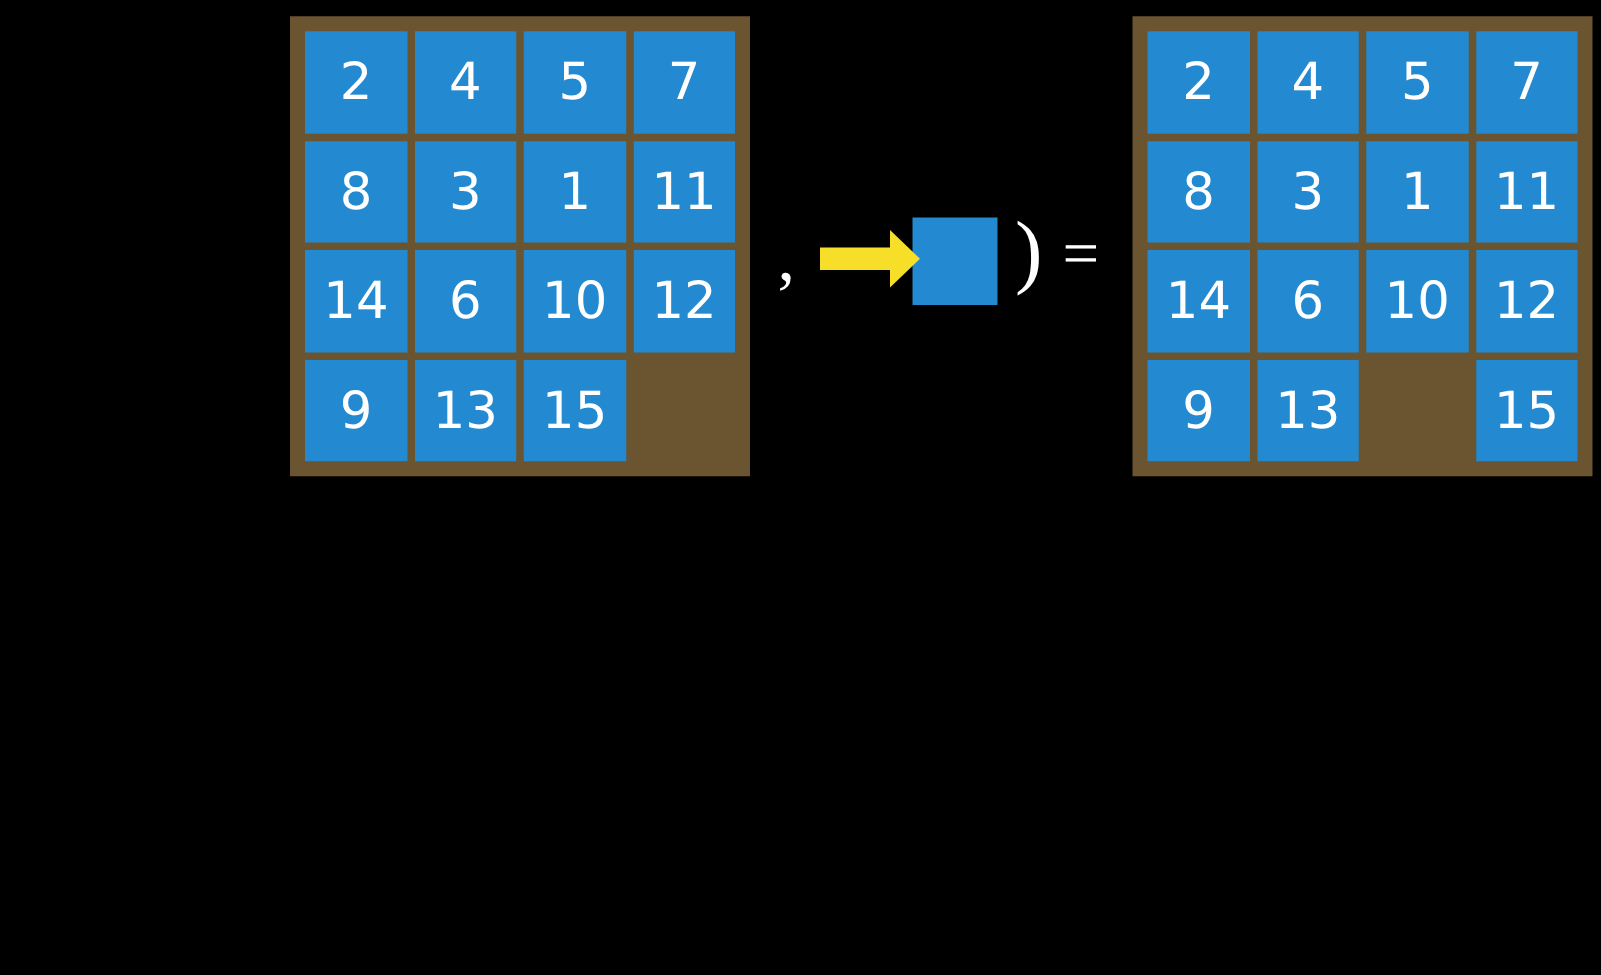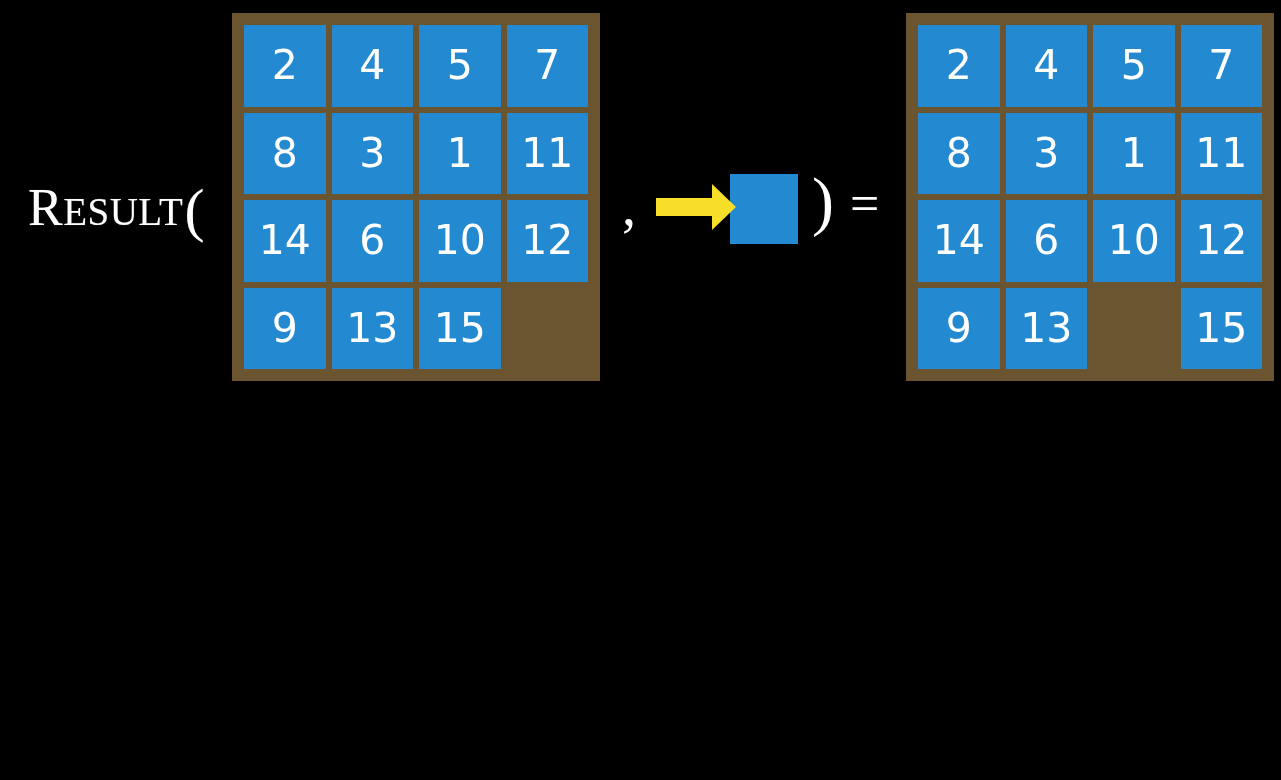--- a/index.html
+++ b/index.html
@@ -129,23 +129,20 @@
   }
   .row-top .action    { left: 650px; top: 165px; width: 160px; height: 95px; }
 </style>
 </head>
 <body>
 
 <div class="stage">
 
   <div class="eq-row row-top">
 
-    <div class="result-label">
-      <span class="big">R</span><span class="smallcaps">ESULT</span><span class="paren">(</span>
-    </div>
 
     <div class="board left">
       <div class="board-grid">
         <div class="tile">2</div>
         <div class="tile">4</div>
         <div class="tile">5</div>
         <div class="tile">7</div>
         <div class="tile">8</div>
         <div class="tile">3</div>
         <div class="tile">1</div>

